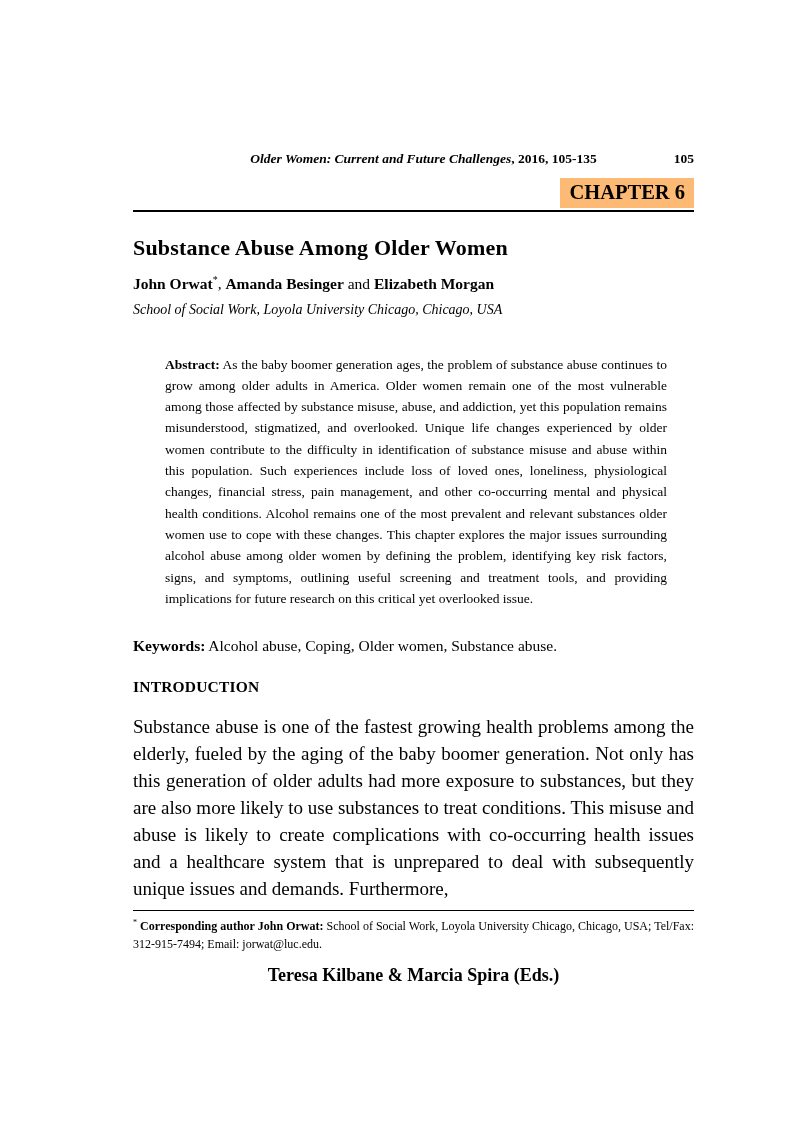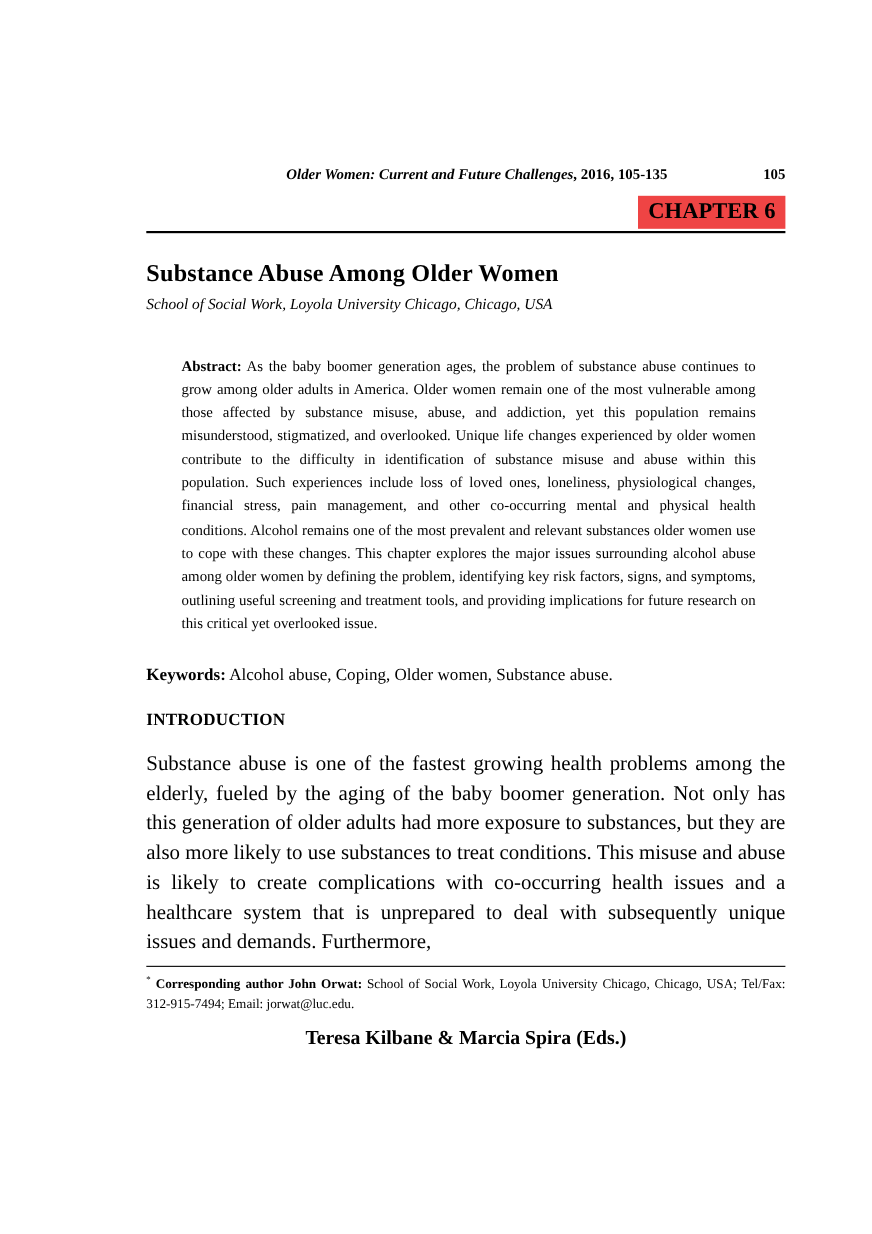--- a/index.html
+++ b/index.html
@@ -5,21 +5,21 @@
   * { margin: 0; padding: 0; box-sizing: border-box; }
   html, body { background: #ffffff; }
   body {
     width: 793px; height: 1122px;
     font-family: "Liberation Serif", "DejaVu Serif", serif;
     color: #000000;
     position: relative;
   }
   .page {
     width: 793px; height: 1122px;
-    padding: 150px 79px 0 133px;
+    padding: 150px 99px 0 133px;
     background: #ffffff;
     overflow: hidden;
   }
 
   
   .running-head {
     display: flex;
     align-items: baseline;
     font-size: 13.5px;
     font-weight: bold;
@@ -32,21 +32,21 @@
 
   
   .chapter-row {
     margin-top: 11px;
     text-align: right;
     border-bottom: 2px solid #000000;
     padding-bottom: 2px;
   }
   .chapter-badge {
     display: inline-block;
-    background: #ef4444;
+    background: #fdba74;
     font-weight: bold;
     font-size: 20.5px;
     line-height: 1.2;
     padding: 2px 9px 3px 9px;
   }
 
   
   .article-title {
     margin-top: 23px;
     font-size: 22px;
@@ -129,20 +129,21 @@
     </div>
     <div class="rh-page">105</div>
   </div>
 
   <div class="chapter-row">
     <span class="chapter-badge">CHAPTER 6</span>
   </div>
 
   <h1 class="article-title">Substance Abuse Among Older Women</h1>
 
+  <p class="authors"><b>John Orwat</b><sup class="author-mark">*</sup><span>, </span><b>Amanda Besinger</b><span> and </span><b>Elizabeth Morgan</b></p>
 
   <p class="affiliation">School of Social Work, Loyola University Chicago, Chicago, USA</p>
 
   <p class="abstract"><b>Abstract:</b> <span>As the baby boomer generation ages, the problem of substance abuse continues to grow among older adults in America. Older women remain one of the most vulnerable among those affected by substance misuse, abuse, and addiction, yet this population remains misunderstood, stigmatized, and overlooked. Unique life changes experienced by older women contribute to the difficulty in identification of substance misuse and abuse within this population. Such experiences include loss of loved ones, loneliness, physiological changes, financial stress, pain management, and other co-occurring mental and physical health conditions. Alcohol remains one of the most prevalent and relevant substances older women use to cope with these changes. This chapter explores the major issues surrounding alcohol abuse among older women by defining the problem, identifying key risk factors, signs, and symptoms, outlining useful screening and treatment tools, and providing implications for future research on this critical yet overlooked issue.</span></p>
 
   <p class="keywords"><b>Keywords:</b> <span>Alcohol abuse, Coping, Older women, Substance abuse.</span></p>
 
   <h2 class="section-heading">INTRODUCTION</h2>
 
   <p class="body-paragraph">Substance abuse is one of the fastest growing health problems among the elderly, fueled by the aging of the baby boomer generation. Not only has this generation of older adults had more exposure to substances, but they are also more likely to use substances to treat conditions. This misuse and abuse is likely to create complications with co-occurring health issues and a healthcare system that is unprepared to deal with subsequently unique issues and demands. Furthermore,</p>

